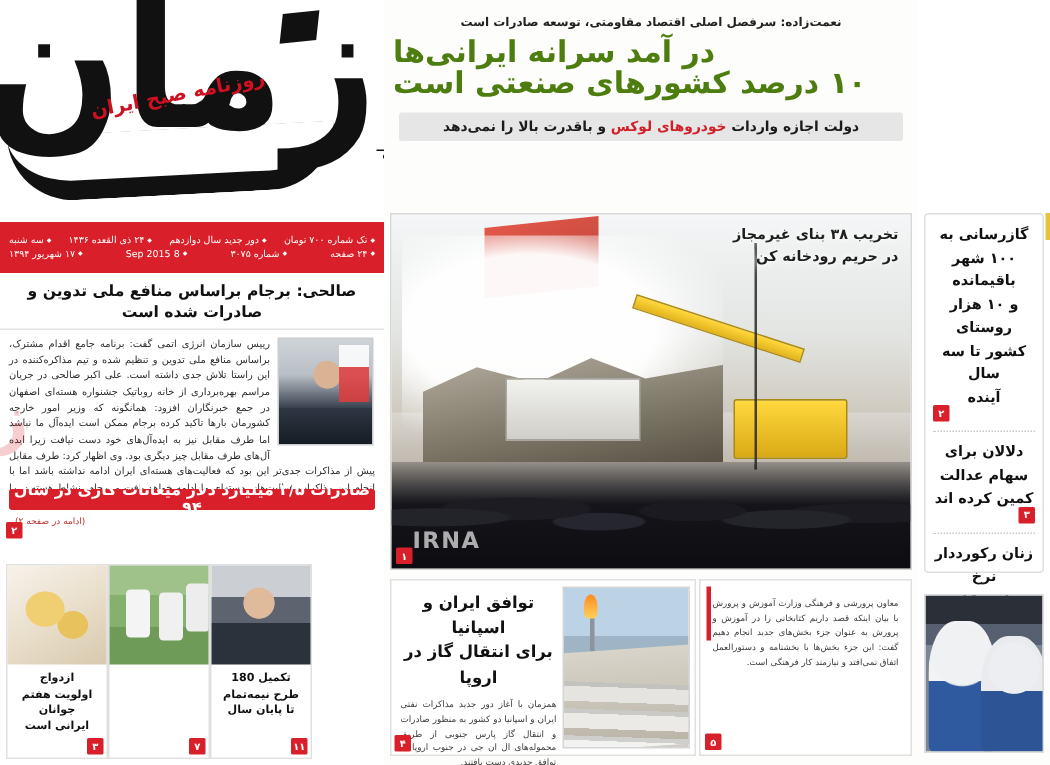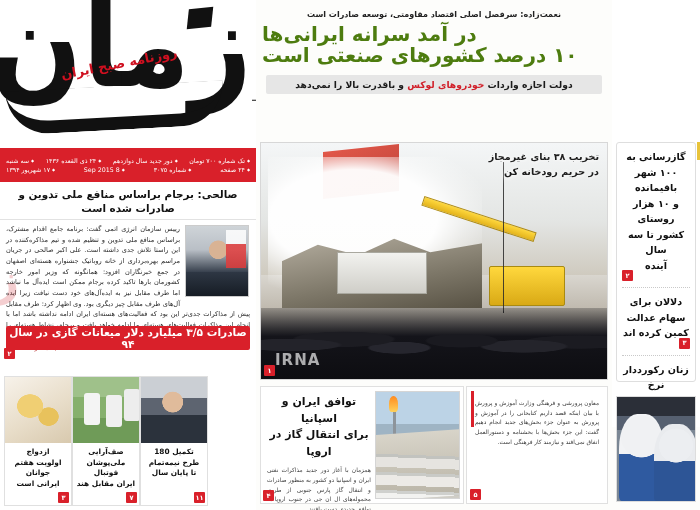--- a/index.html
+++ b/index.html
@@ -140,21 +140,21 @@
   }
   .watermark {
     position: absolute;
     left: -6px; top: 34px;
     font-size: 44px; color: rgba(205,30,40,.22);
     font-weight: bold; pointer-events: none;
   }
 
   .redbanner {
     position: absolute; left: 6px; top: 326px;
-    width: 244px; height: 24px;
+    width: 244px; height: 14px;
     background: #d9202a;
     border-radius: 2px;
     color: #fff;
     font-size: 10.6px; font-weight: bold;
     display: flex; align-items: center; justify-content: center;
     text-align: center;
   }
   .badge {
     width: 11px; height: 11px;
     background: #d9202a;
@@ -491,23 +491,20 @@
     <div class="tri-grid">
       <div class="tri-cell">
         <div class="tri-photo p-rings"></div>
         <div class="tri-cap" style="white-space:pre-line">ازدواج
 اولویت هفتم جوانان
 ایرانی است</div>
         <div class="badge tri-badge">۳</div>
       </div>
       <div class="tri-cell">
         <div class="tri-photo p-football"></div>
-        <div class="tri-cap" style="white-space:pre-line">صف‌آرایی
-ملی‌پوشان فوتبال
-ایران مقابل هند</div>
         <div class="badge tri-badge">۷</div>
       </div>
       <div class="tri-cell">
         <div class="tri-photo p-portrait"></div>
         <div class="tri-cap" style="white-space:pre-line">تکمیل 180
 طرح نیمه‌تمام
 تا پایان سال</div>
         <div class="badge tri-badge">۱۱</div>
       </div>
     </div>

